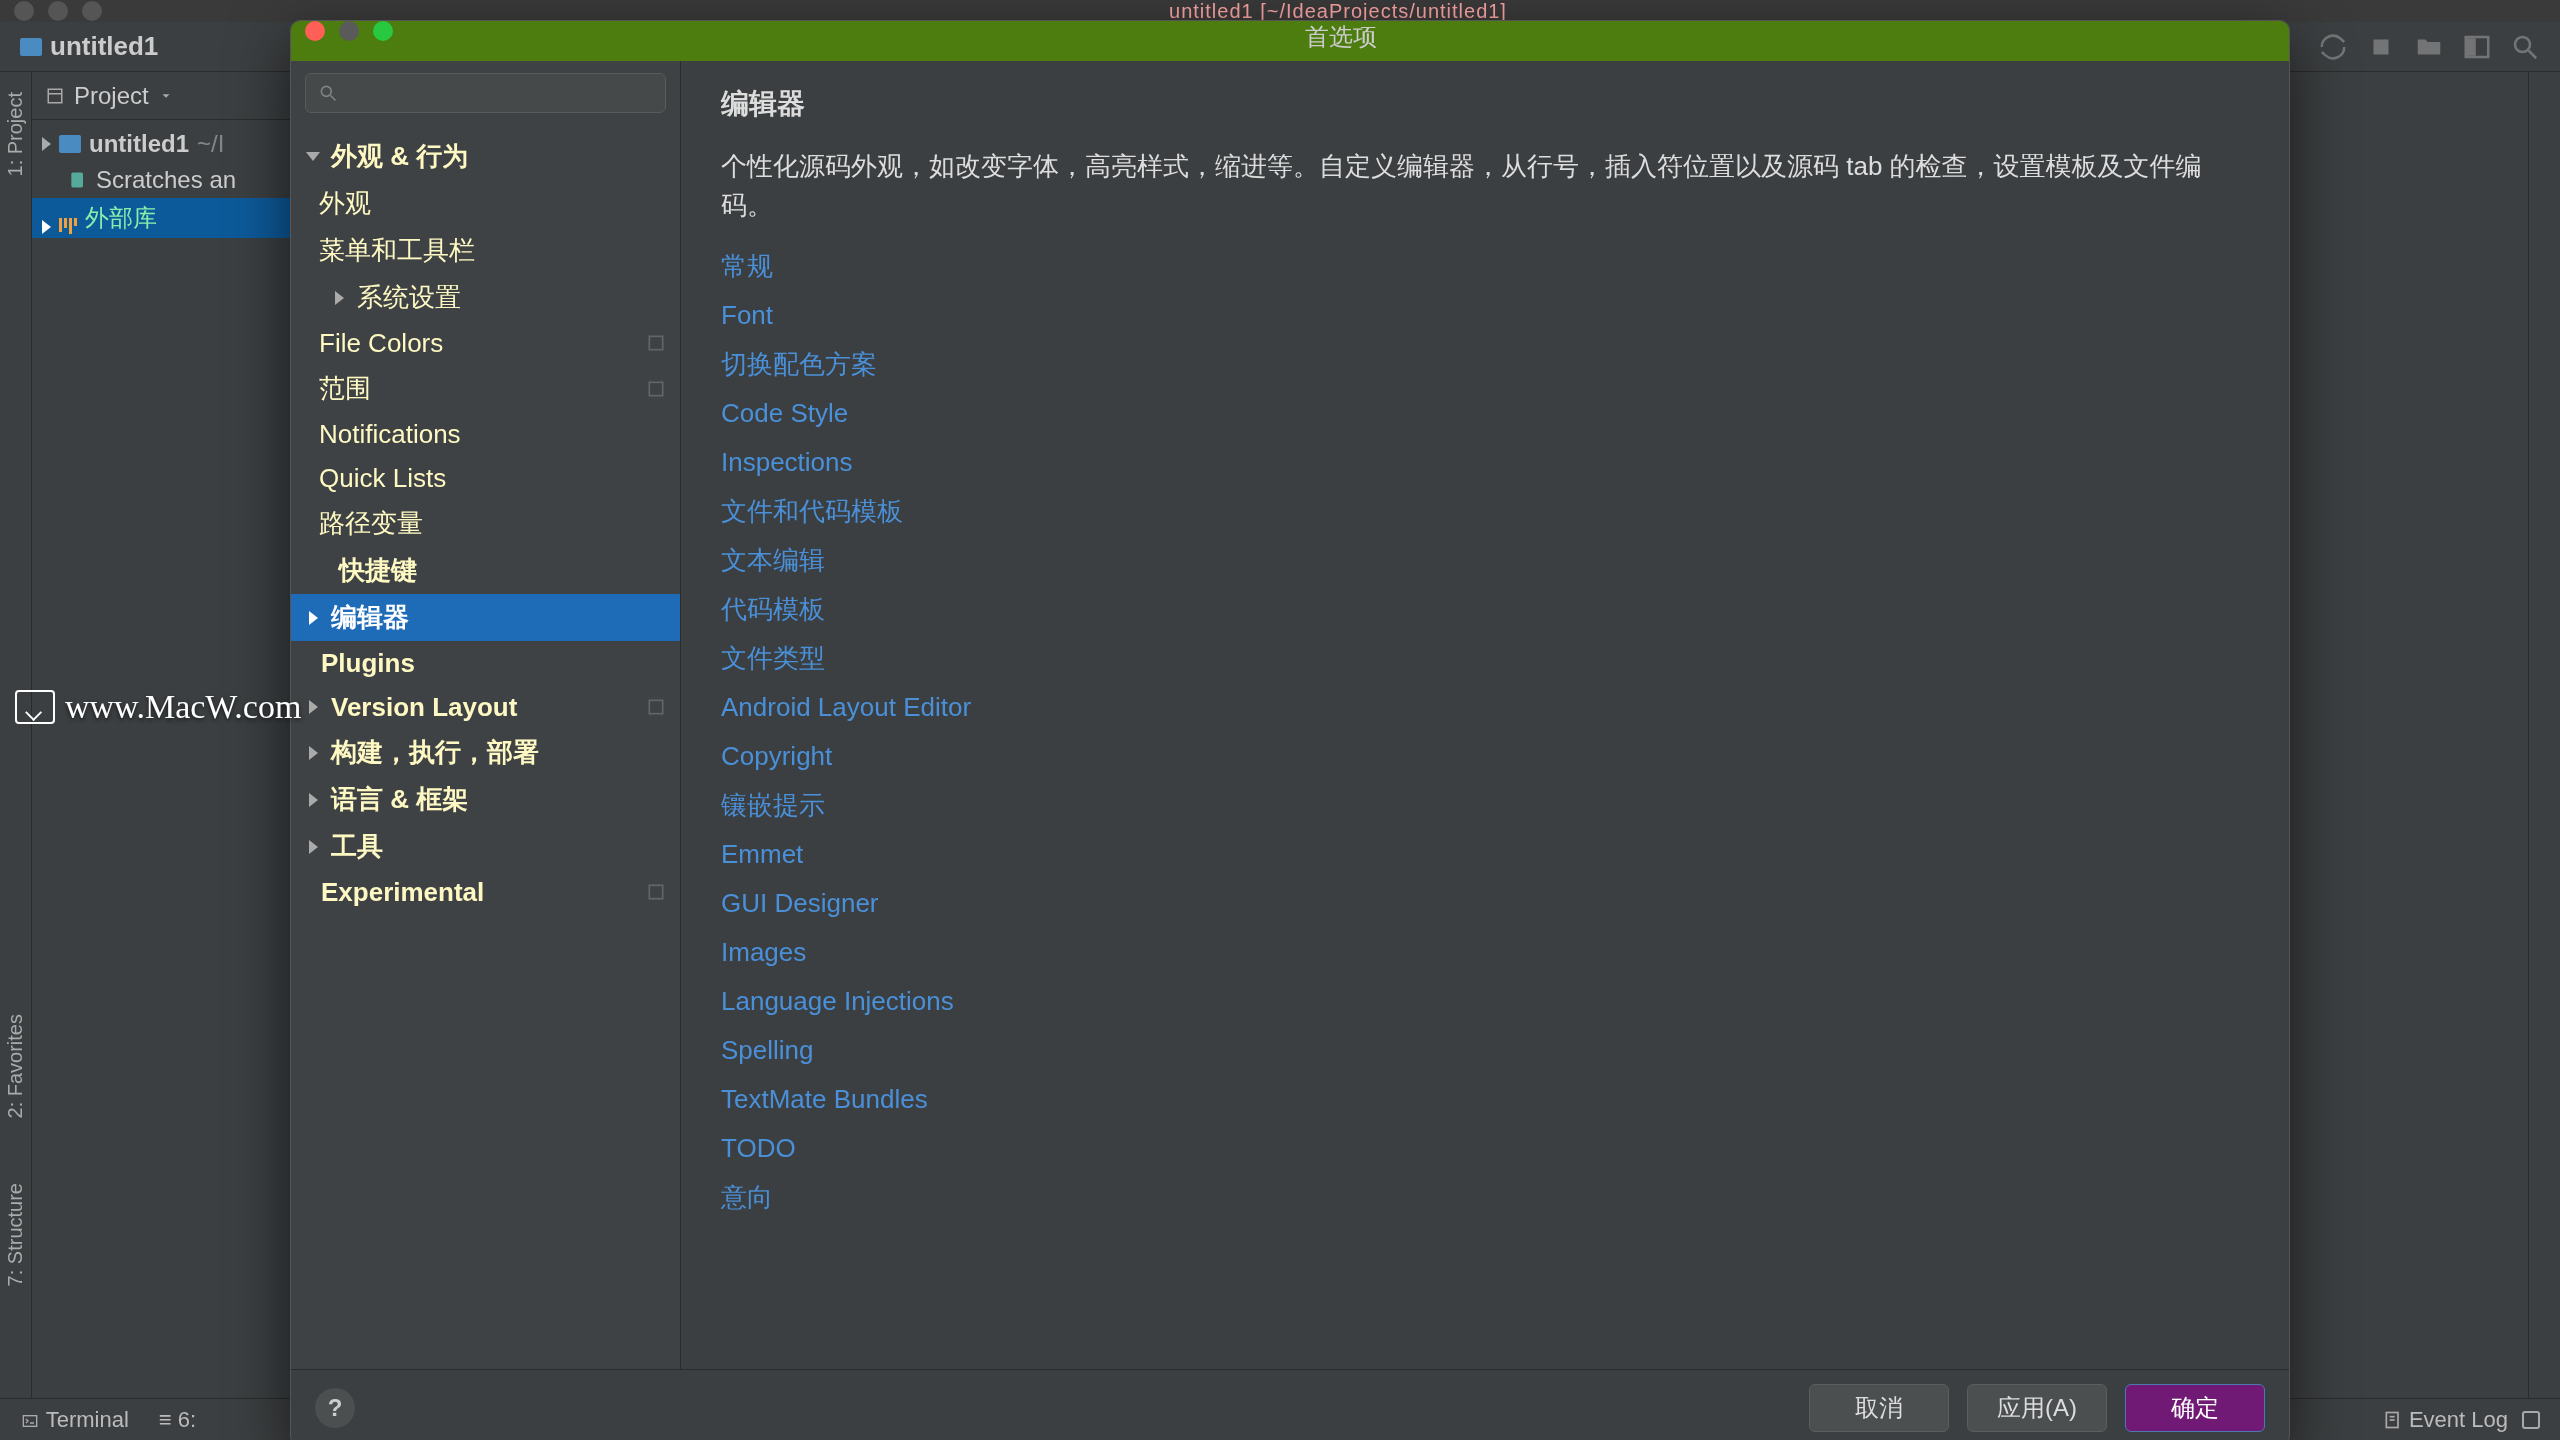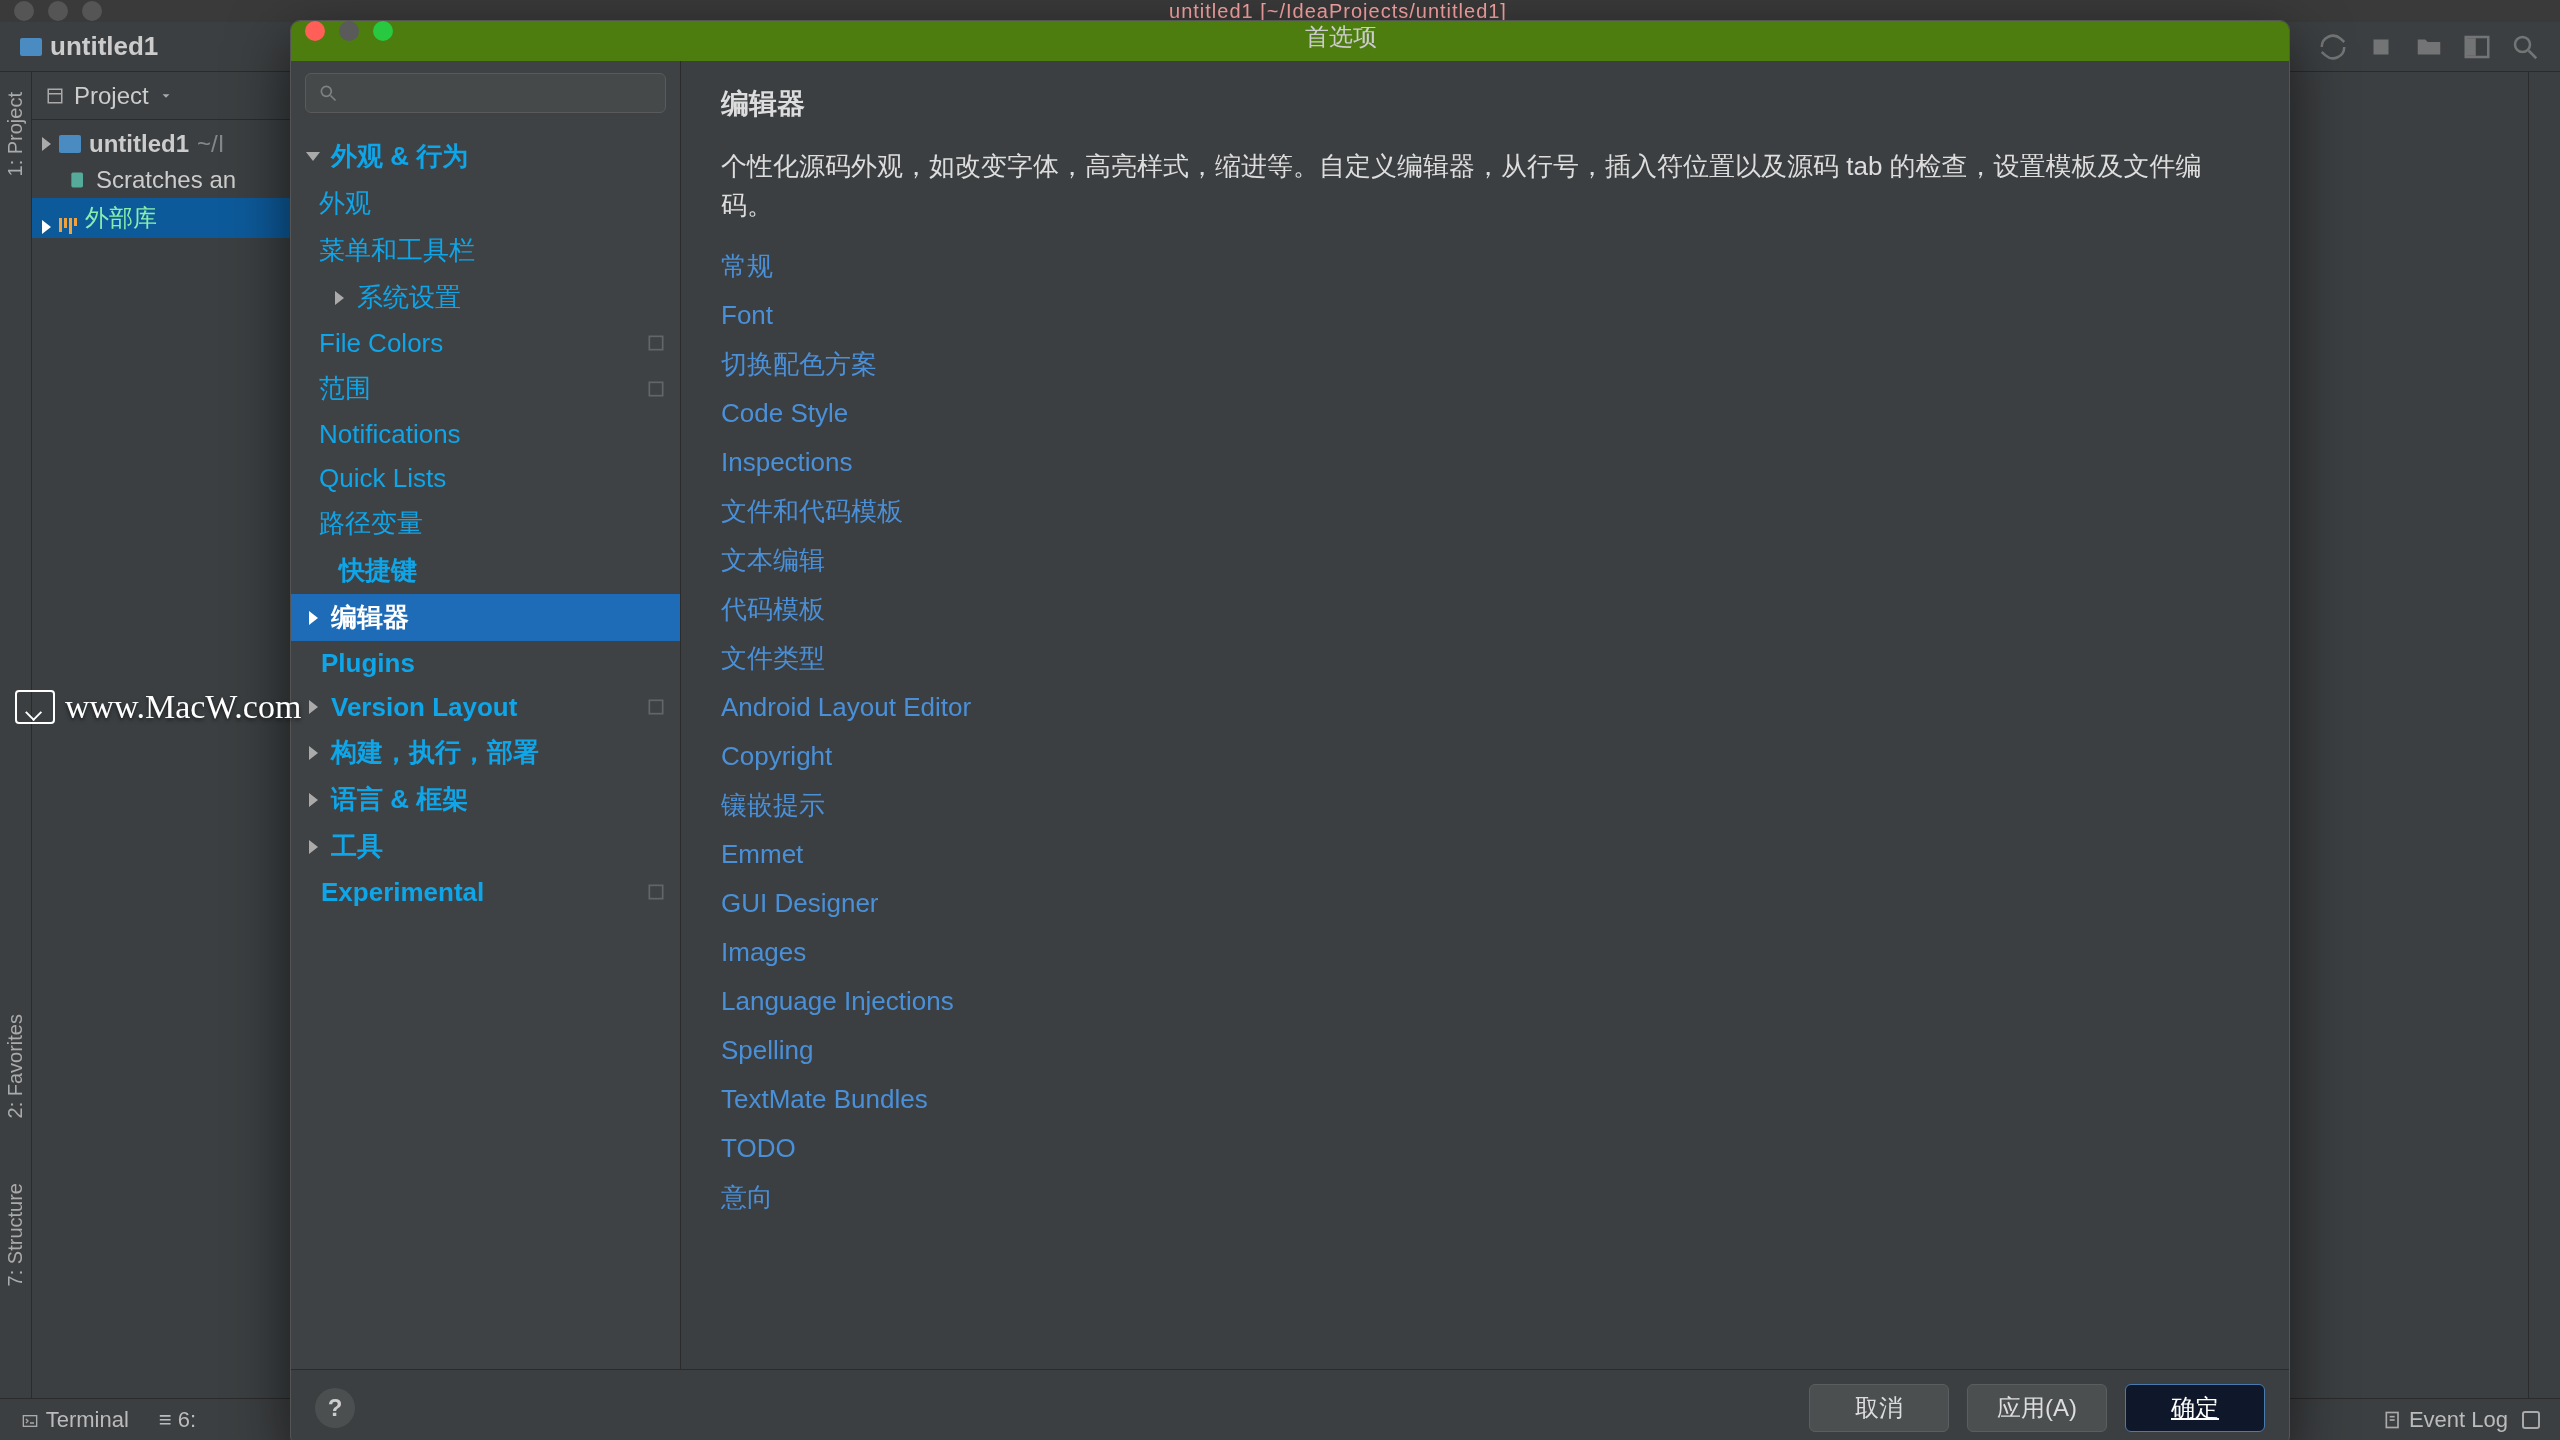--- a/index.html
+++ b/index.html
@@ -164,21 +164,21 @@
 .search-input {
   flex: 1; background: transparent; border: none; outline: none;
   color: #ddd; font-size: 22px;
 }
 
 .tree-list { flex: 1; overflow: auto; padding: 8px 0 20px 0; }
 .trow {
   display: flex; align-items: center;
   padding: 6px 14px 6px 14px;
   font-size: 26px;
-  color: #0ea5e9;
+  color: #fef9c3;
   gap: 10px;
   position: relative;
   min-height: 44px;
 }
 .trow .arrow {
   width: 16px; display: inline-flex; justify-content:center;
 }
 .trow .arrow.down::before {
   content: ""; width: 0; height: 0;
   border-left: 7px solid transparent; border-right: 7px solid transparent;
@@ -227,21 +227,21 @@
 .btn {
   min-width: 140px; height: 48px;
   border-radius: 6px;
   background: #4b4f50;
   border: 1px solid #5a5e5f;
   color: #ddd;
   font-size: 24px;
   display:flex; align-items:center; justify-content:center;
   padding: 0 26px;
 }
-.btn.primary { background: #0f172a; border-color: #4a7bb0; color: #fff; text-decoration: underline; }
+.btn.primary { background: #701a75; border-color: #4a7bb0; color: #fff; }
 
 .watermark {
   position: absolute;
   left: 15px; top: 688px;
   display: flex; align-items: center; gap: 10px;
   color: #fff; font-family: Georgia, serif; font-size: 34px;
   text-shadow: 0 2px 4px rgba(0,0,0,.6);
   pointer-events: none;
 }
 .watermark .logo {

